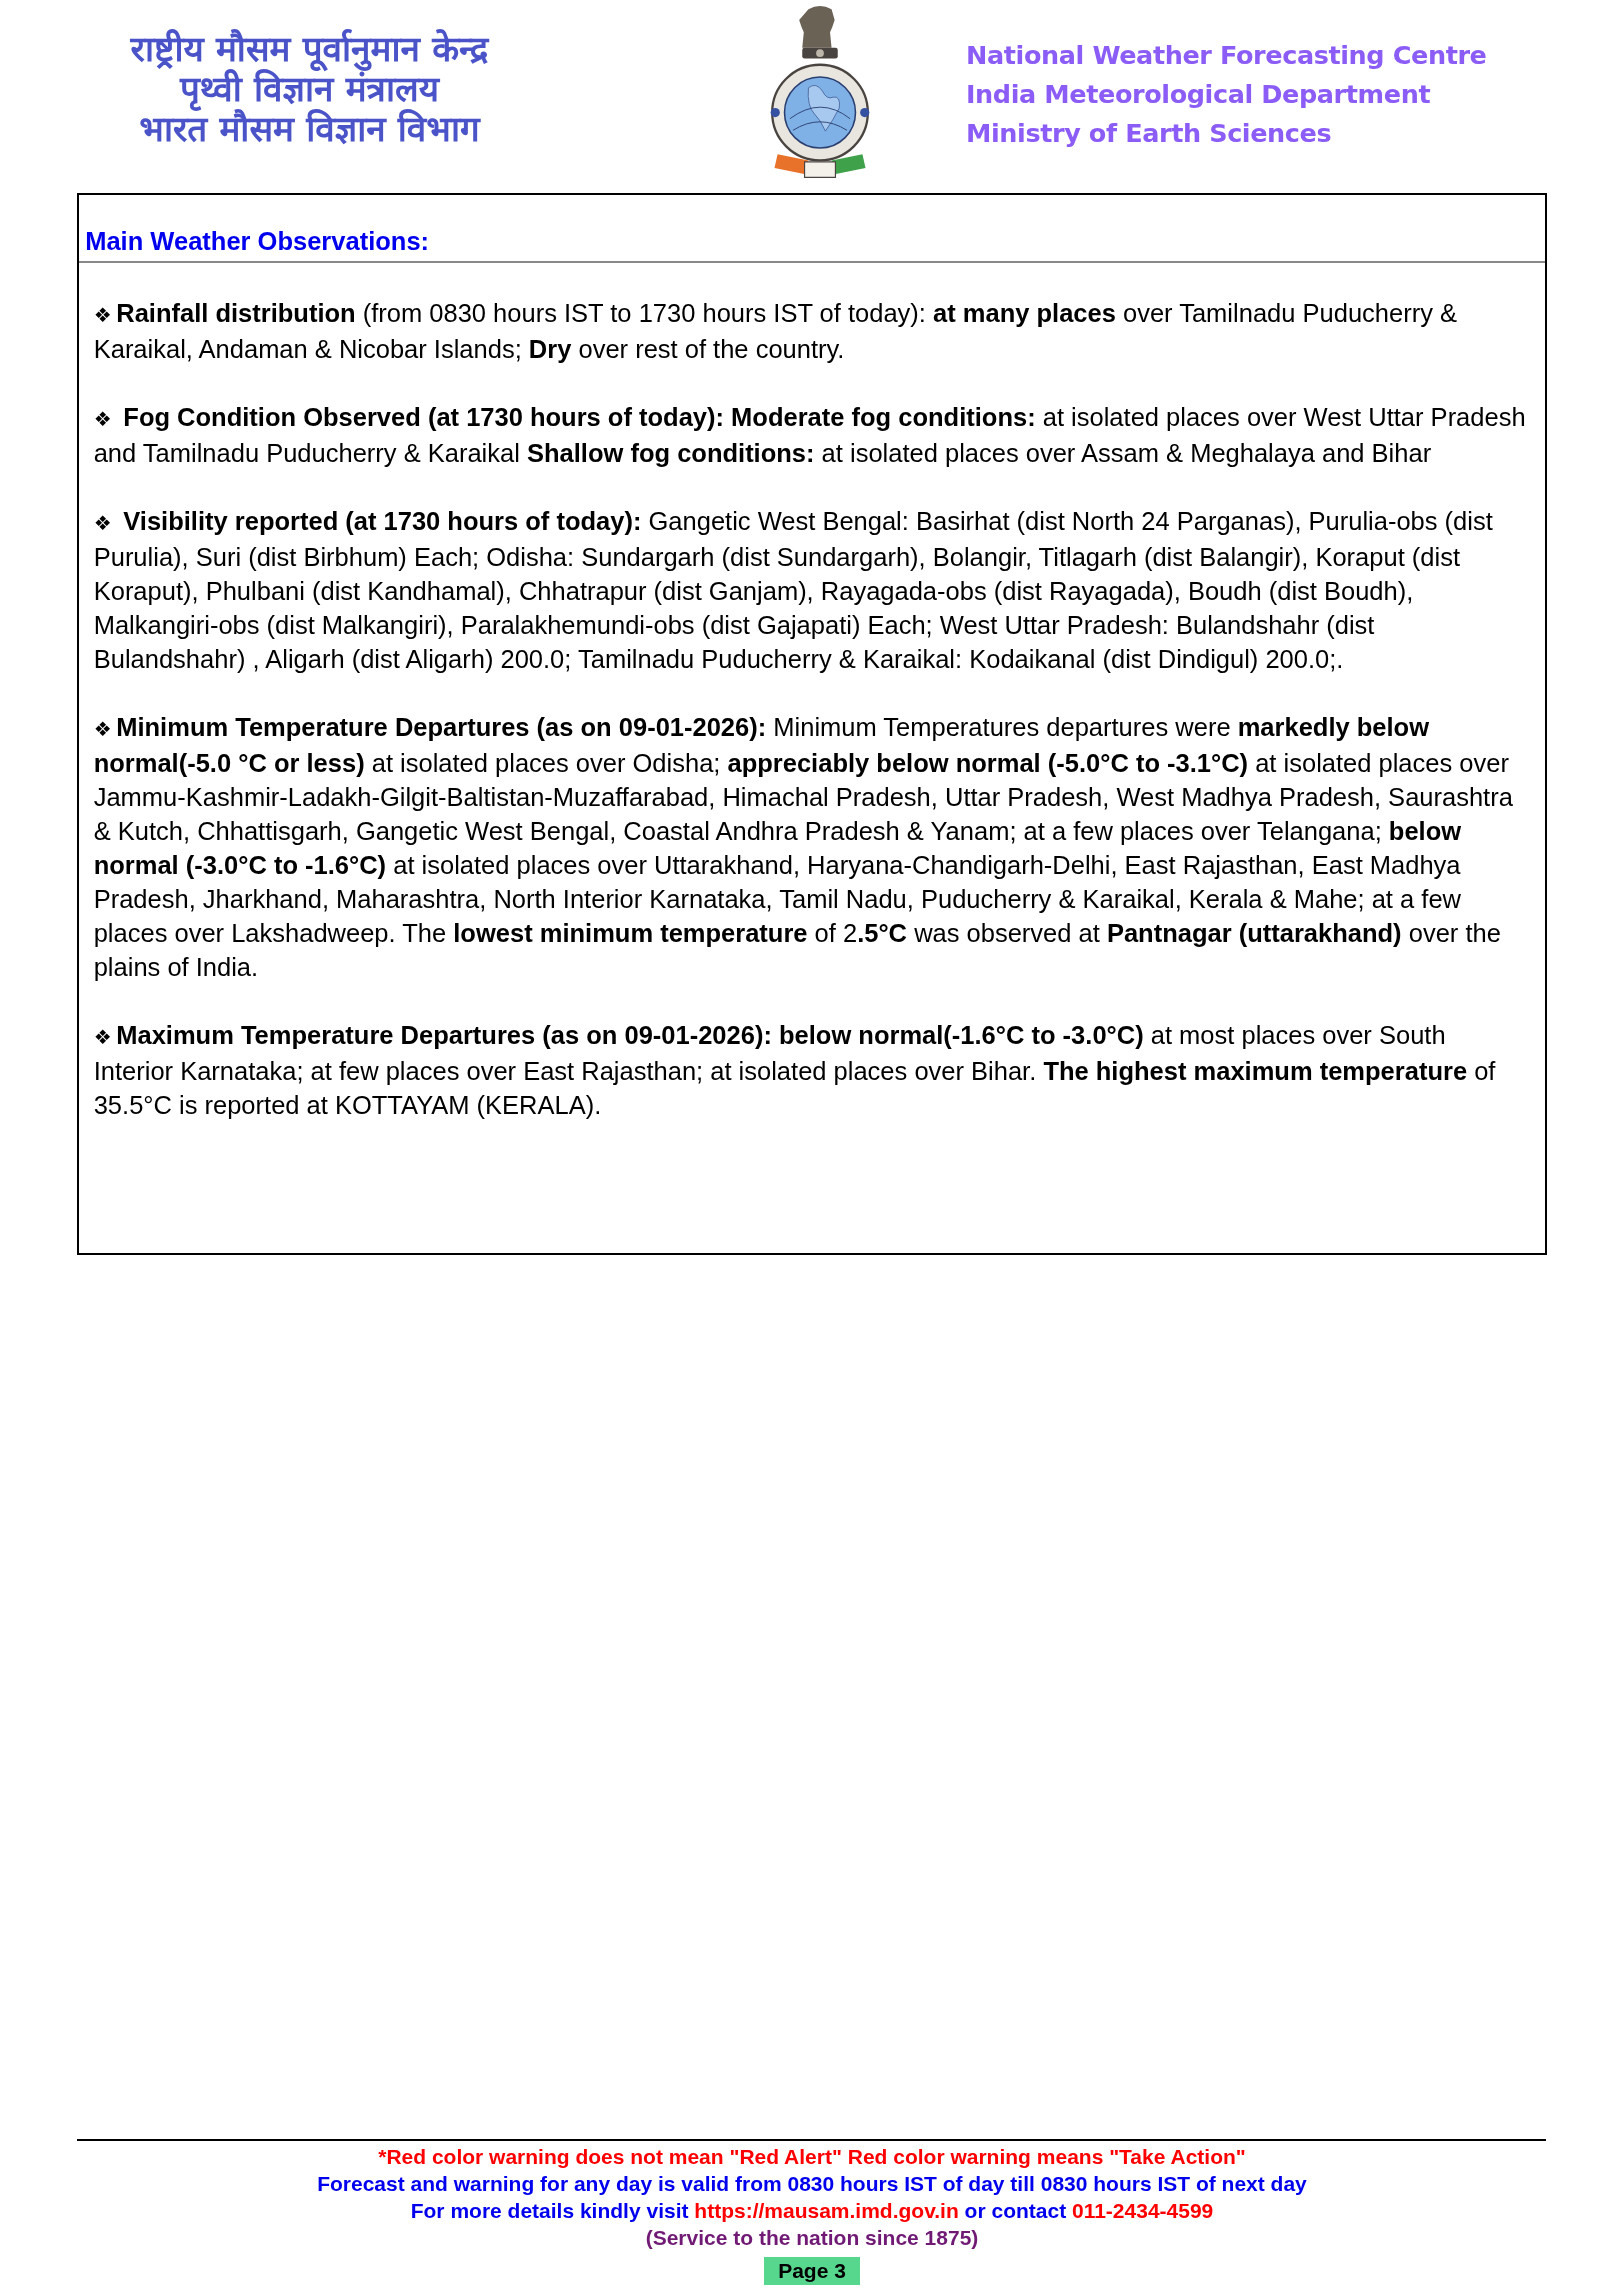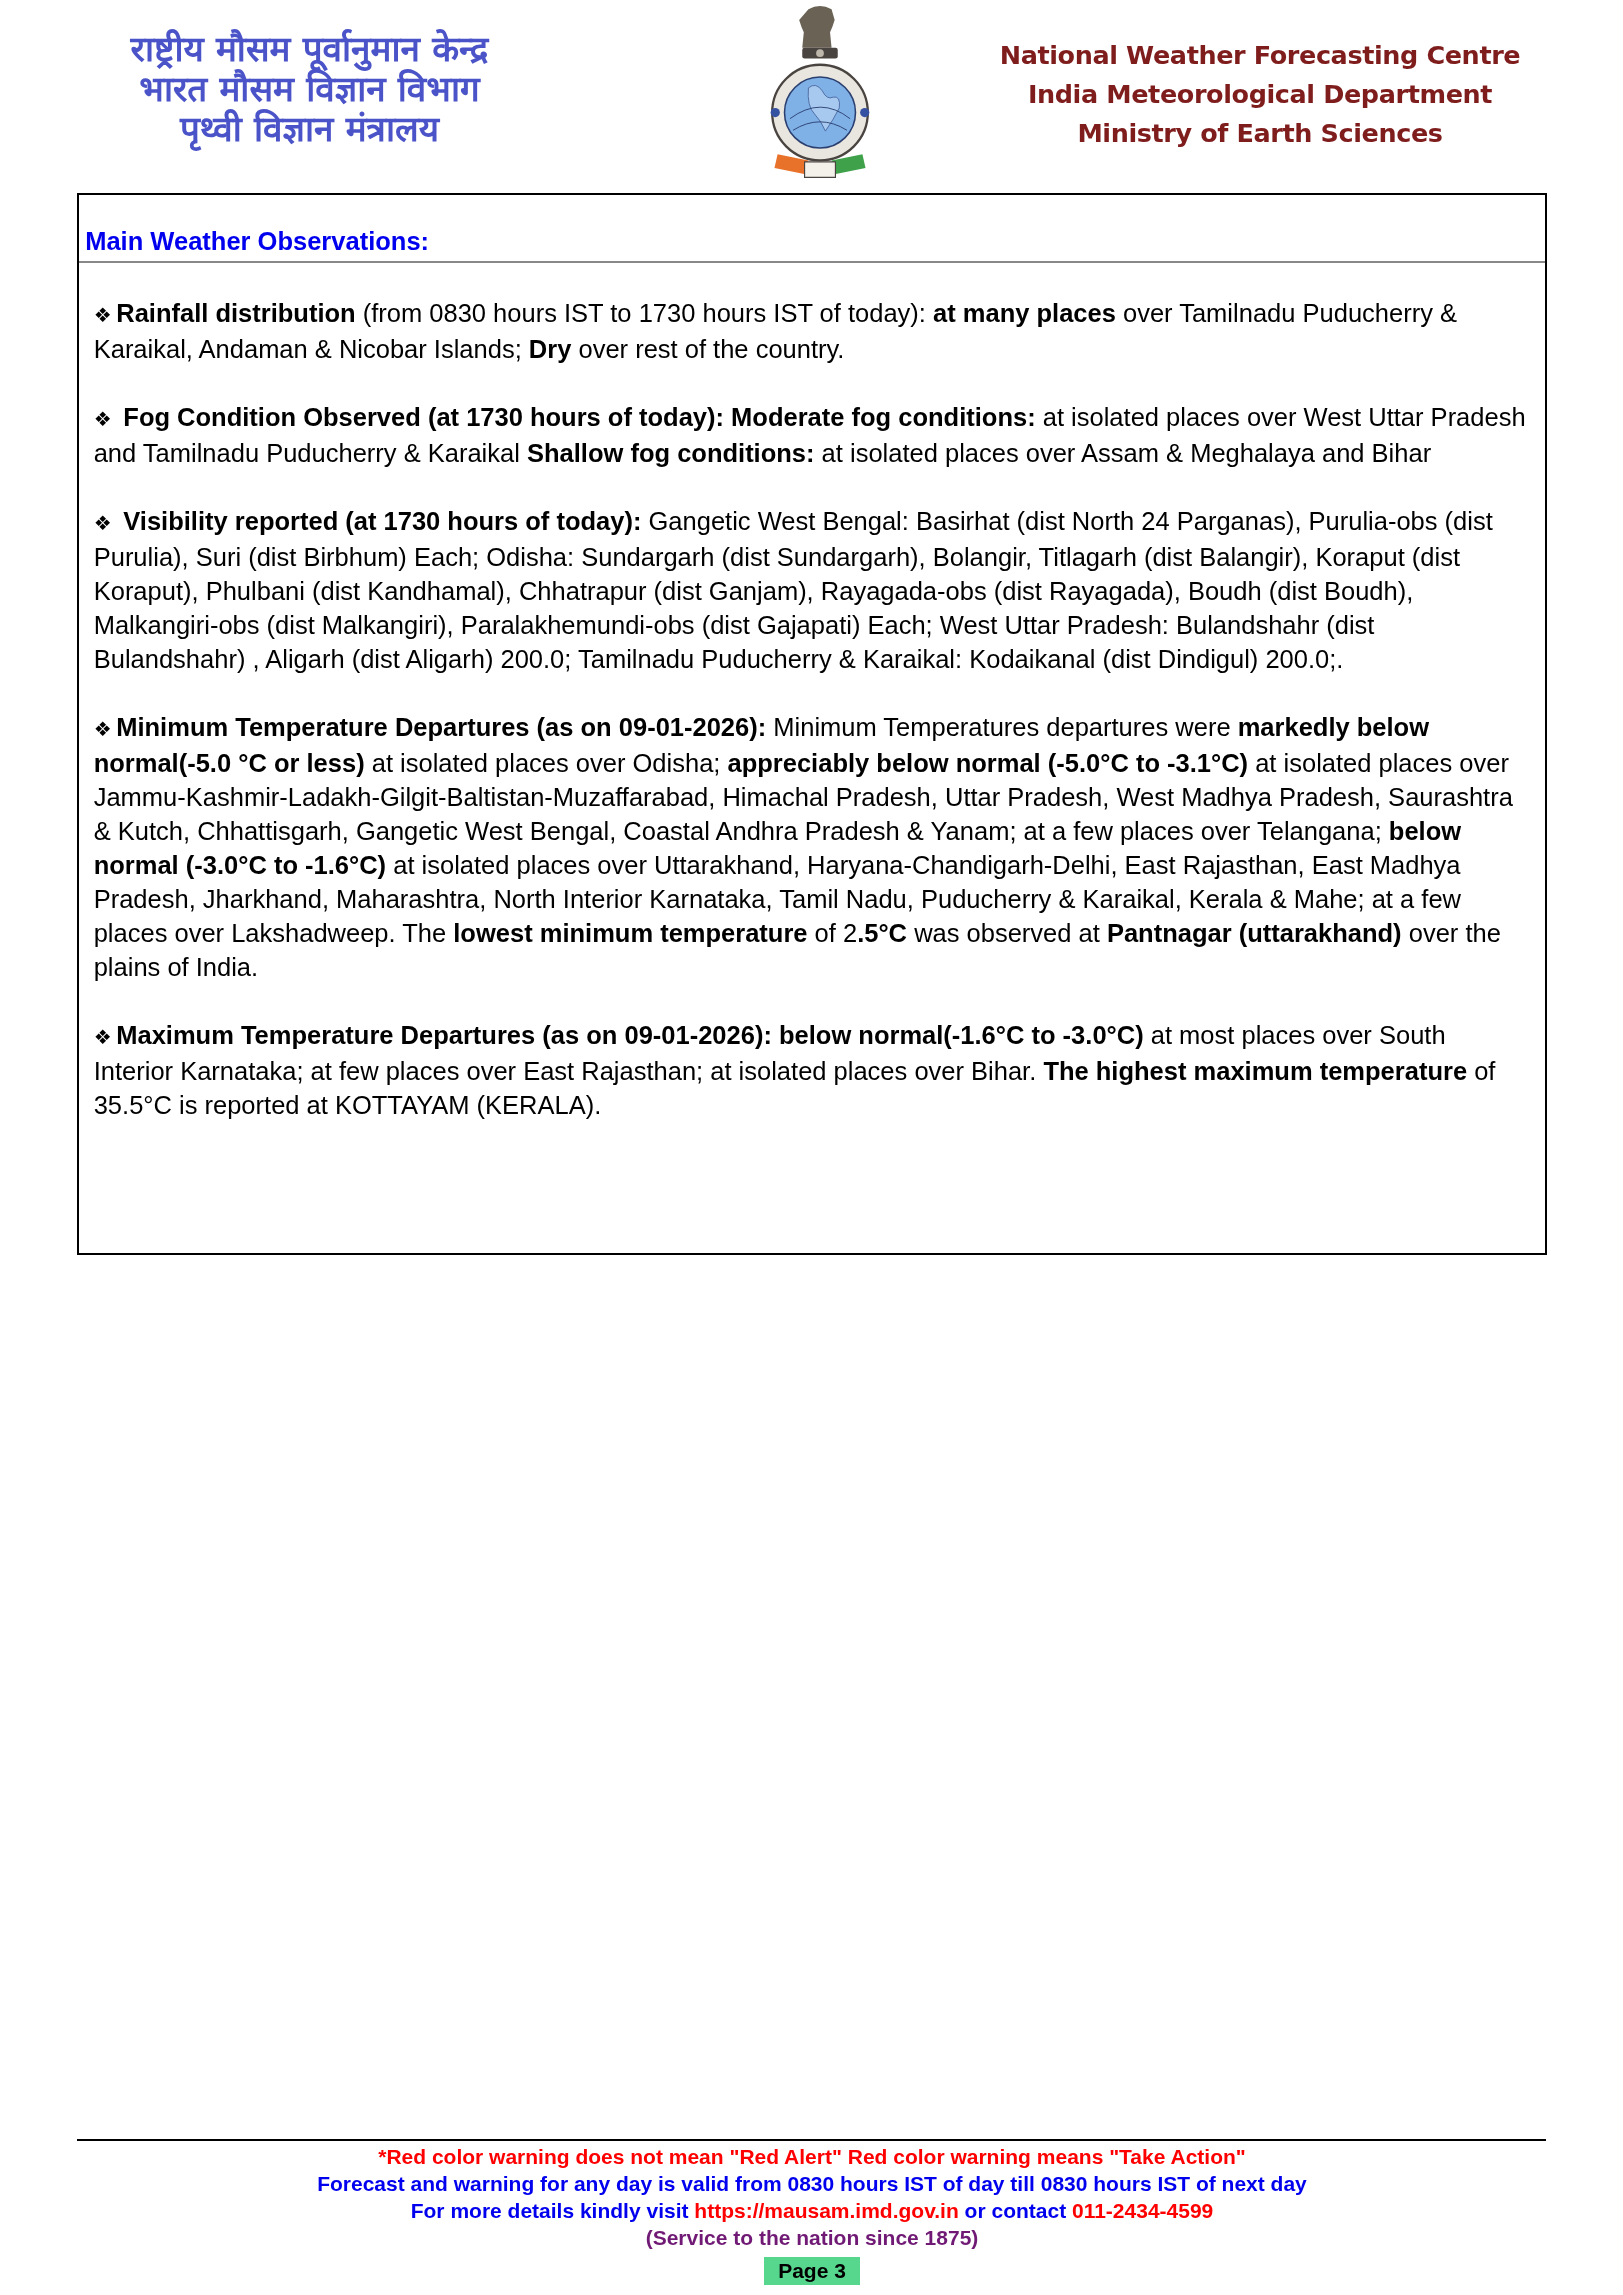--- a/index.html
+++ b/index.html
@@ -3,22 +3,22 @@
   <meta charset="utf-8">
   <style>
     html, body { margin: 0; padding: 0; background: #ffffff; }
     body { width: 1624px; height: 2295px; position: relative; overflow: hidden;
            font-family: "Liberation Sans", sans-serif; color: #000; }
 
     
     .hdr-hindi { position: absolute; left: 93px; top: 29px; width: 433px; text-align: center;
                  color: #4b53c8; font-weight: bold; font-family: "DejaVu Sans", sans-serif; }
     .hdr-hindi div { font-size: 35px; line-height: 40px; }
-    .hdr-eng { position: absolute; left: 966px; top: 36px; width: 588px; text-align: center;
-               color: #7f1d1d; font-weight: bold; font-family: "DejaVu Sans", sans-serif; }
+    .hdr-eng { position: absolute; left: 966px; top: 36px; width: 588px; text-align: left;
+               color: #8b5cf6; font-weight: bold; font-family: "DejaVu Sans", sans-serif; }
     .hdr-eng div { font-size: 25.5px; line-height: 39px; letter-spacing: -0.4px; }
     .logo { position: absolute; left: 762px; top: 3.1px; width: 116px; height: 179px; }
 
     
     .main-box { position: absolute; left: 77px; top: 193px; width: 1466px; height: 1058px;
                 border: 2.3px solid #000; }
     .section-title { position: absolute; left: 6.2px; top: 32px; font-size: 25.5px; font-weight: bold;
                      color: #0000ee; }
     .section-rule { position: absolute; left: 0; right: 0; top: 66px; height: 1.5px; background: #888; }
     .obs-list { position: absolute; left: 14.7px; top: 101px; width: 1438px; }
@@ -36,22 +36,22 @@
     .green { color: #701a75; }
     .page-badge { display: inline-block; background: #57d68d; color: #000; padding: 0 14px;
                   font-size: 21px; line-height: 28px; margin-top: 6px; }
     a.red { text-decoration: none; }
   </style>
 </head>
 <body>
 
 <div class="hdr-hindi">
   <div>राष्ट्रीय मौसम पूर्वानुमान केन्द्र</div>
+  <div>पृथ्वी विज्ञान मंत्रालय</div>
   <div>भारत मौसम विज्ञान विभाग</div>
-  <div>पृथ्वी विज्ञान मंत्रालय</div>
 </div>
 
 <svg class="logo" viewBox="0 0 150 232">
 
   <g>
     <path d="M60 8 q15 -8 30 0 l4 14 q-3 10 -6 16 l2 20 l-38 0 l2 -20 q-3 -6 -6 -16 z" fill="#6b6256"></path>
     <rect x="52" y="58" width="46" height="14" rx="3" fill="#4a4440"></rect>
     <circle cx="75" cy="65" r="5" fill="#bdb6aa"></circle>
   </g>
 

